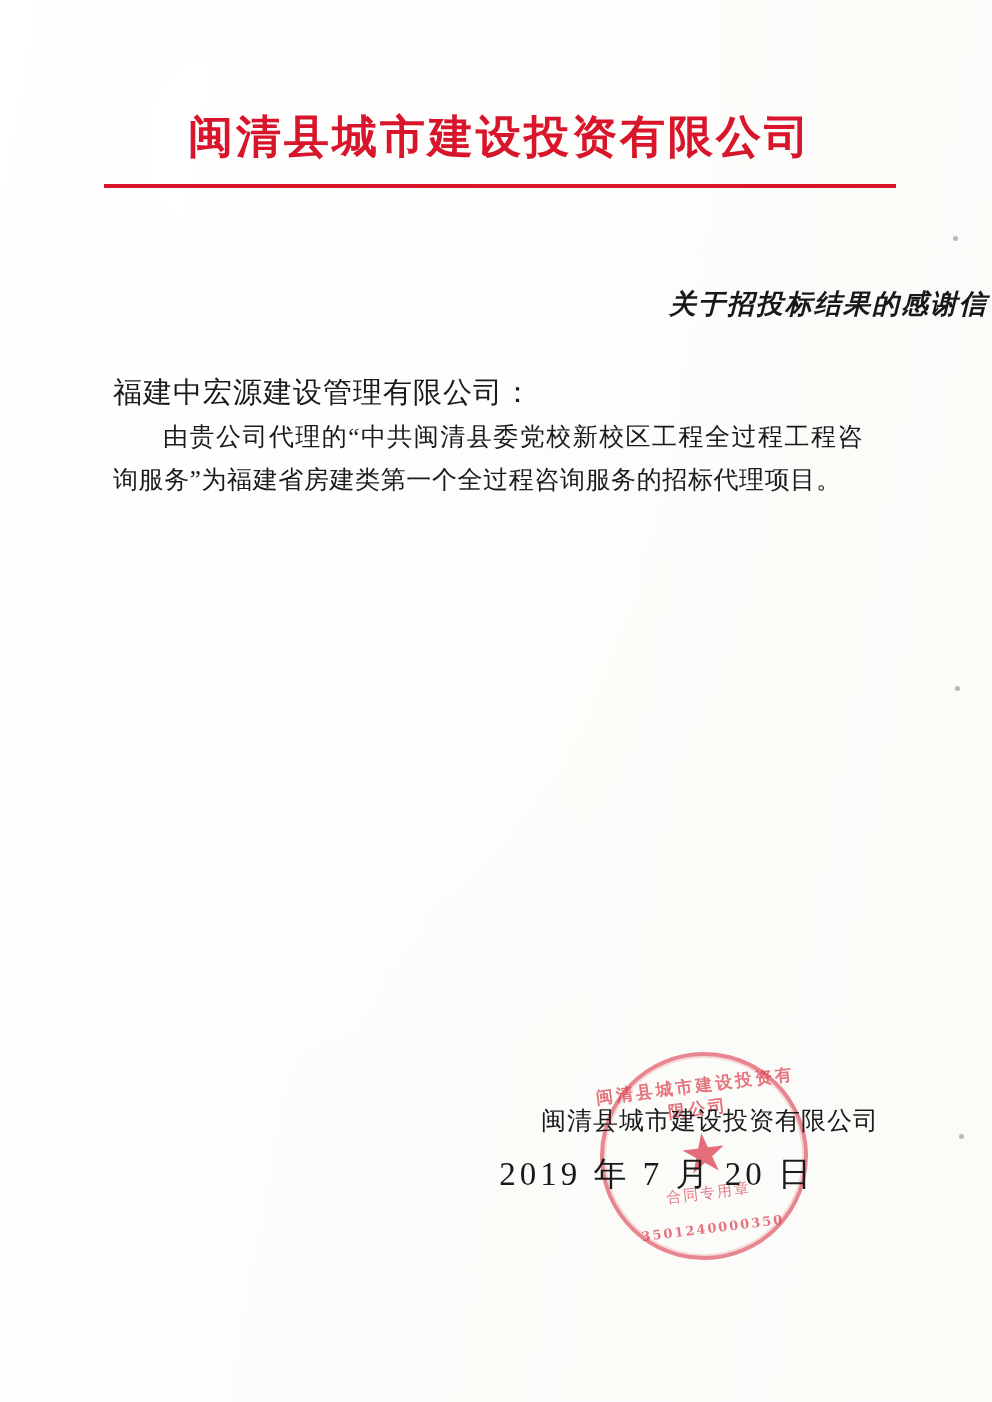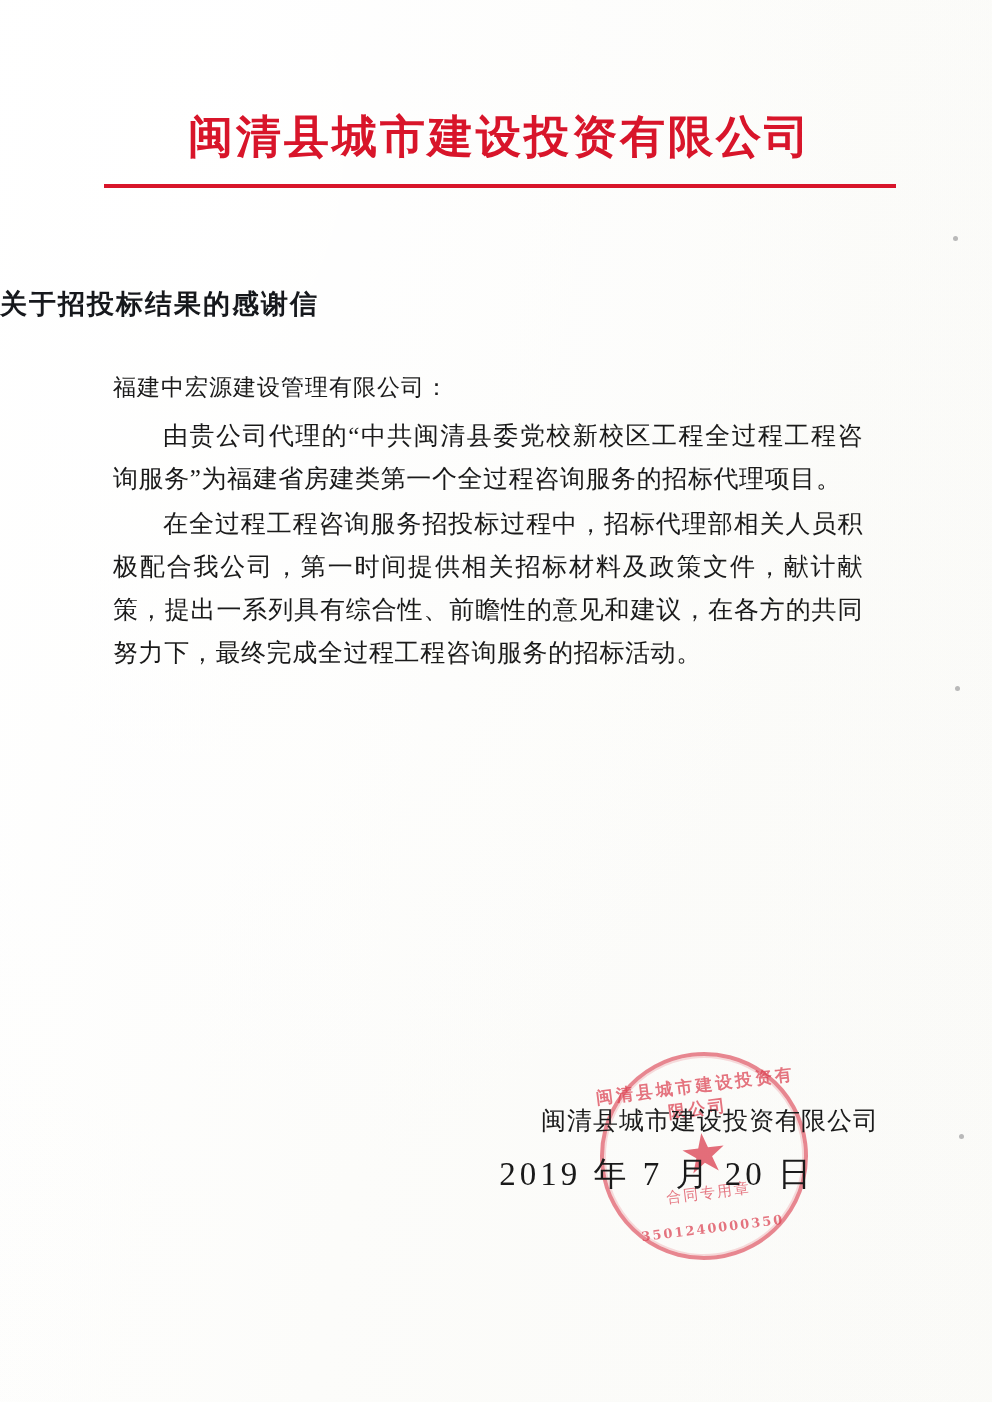--- a/index.html
+++ b/index.html
@@ -54,40 +54,41 @@
     margin-top: 22px;
     height: 4px;
     background: #d8152a;
   }
 
   .doc-title {
     position: absolute;
     top: 286px;
     left: 0;
     right: 4px;
-    text-align: left;
+    text-align: right;
     font-family: "DejaVu Sans", "Liberation Sans", sans-serif;
     font-weight: bold;
     font-size: 27px;
     letter-spacing: 2px;
     color: #16181c;
+    font-style: italic;
   }
 
   .body-block {
     position: absolute;
     top: 370px;
     left: 113px;
     width: 766px;
   }
 
   .salutation {
-    font-size: 23px;
+    font-size: 29px;
     line-height: 1.55;
     letter-spacing: 1px;
-    margin-bottom: 8px;
+    margin-bottom: 0;
   }
 
   .para {
     font-size: 25px;
     line-height: 1.72;
     letter-spacing: 0.6px;
     text-indent: 2em;
     text-align: justify;
     margin: 0 16px 2px 0;
   }
@@ -186,21 +187,20 @@
     <div class="letterhead-rule"></div>
   </div>
 
   <div class="doc-title">关于招投标结果的感谢信</div>
 
   <div class="body-block">
     <div class="salutation">福建中宏源建设管理有限公司：</div>
 
     <p class="para">由贵公司代理的“中共闽清县委党校新校区工程全过程工程咨询服务”为福建省房建类第一个全过程咨询服务的招标代理项目。</p>
 
-    <p class="para">在全过程工程咨询服务招投标过程中，招标代理部相关人员积极配合我公司，第一时间提供相关招标材料及政策文件，献计献策，提出一系列具有综合性、前瞻性的意见和建议，在各方的共同努力下，最终完成全过程工程咨询服务的招标活动。</p>
 
 
   </div>
 
   <div class="seal">
     <div class="seal-arc-top">闽清县城市建设投资有限公司</div>
     <div class="seal-star">★</div>
     <div class="seal-mid">合同专用章</div>
     <div class="seal-arc-bottom">3501240000350</div>
   </div>

